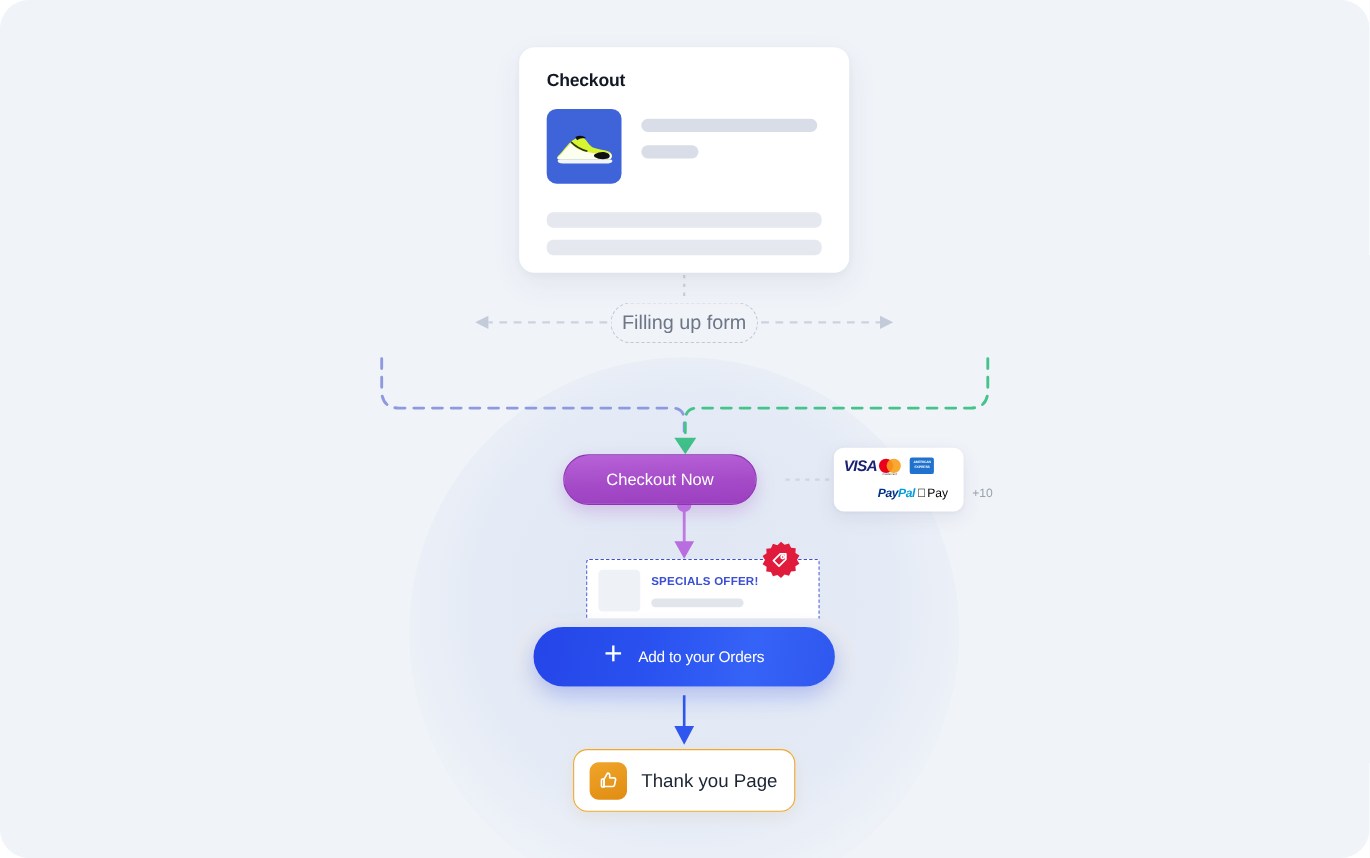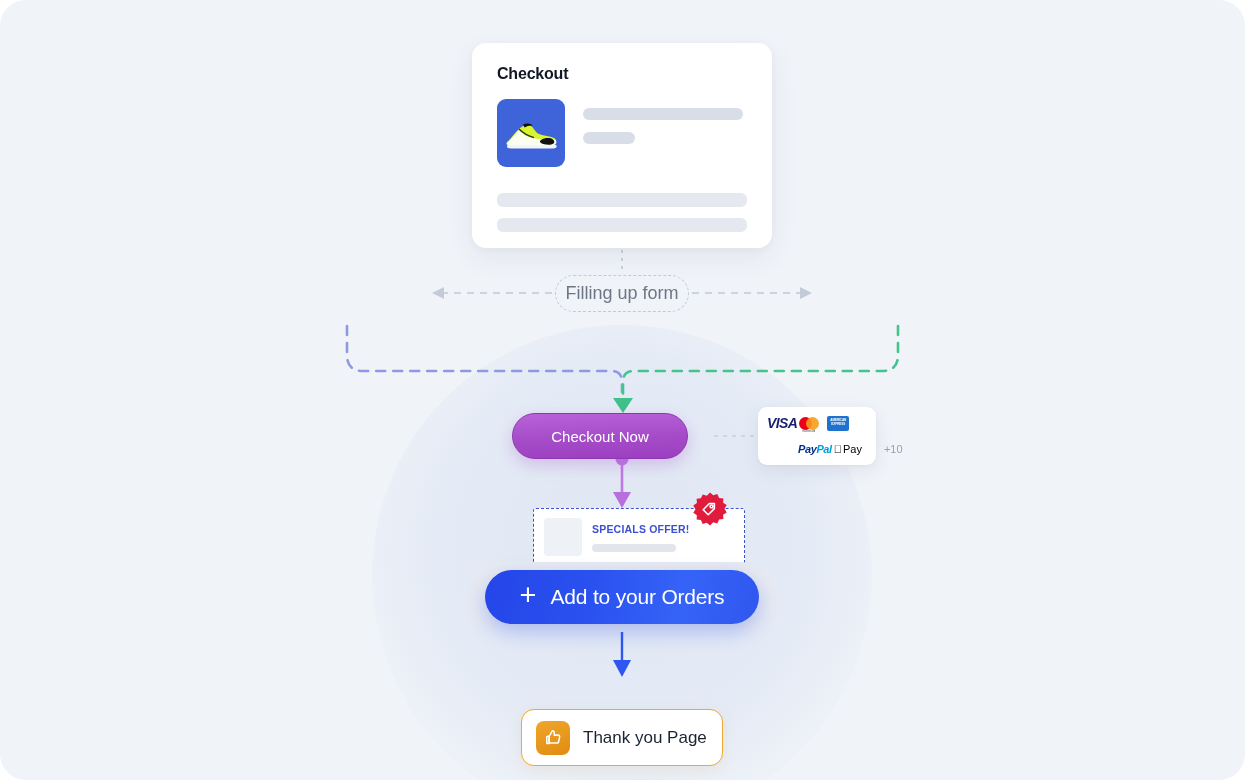--- a/index.html
+++ b/index.html
@@ -169,33 +169,32 @@
   #add-orders {
     position: absolute; left: 485px; top: 570px;
     width: 274px; height: 54px;
     border-radius: 27px;
     background: linear-gradient(100deg, #2545e8 0%, #2a52f0 40%, #3663f7 72%, #2f57ef 100%);
     display: flex; align-items: center; justify-content: center; gap: 14px;
     color: #ffffff;
     box-shadow: 0 8px 20px rgba(40,80,240,0.30);
   }
   #add-orders .plus { font-size: 29px; line-height: 1; font-weight: 300; margin-top: -3px; }
-  #add-orders .txt { font-size: 21px; letter-spacing: -0.2px; }
+  #add-orders .txt { font-size: 14px; letter-spacing: -0.2px; }
 
   
   #thankyou-card {
     position: absolute; left: 521px; top: 681px;
     width: 202px; height: 57px;
     background: #ffffff;
     border: 1.8px solid #f0a92e;
     border-radius: 13px;
     display: flex; align-items: center; gap: 13px;
     padding: 0 14px;
     box-shadow: 0 4px 14px rgba(200,140,30,0.10);
-    margin-top: 28px;
   }
   .ty-icon {
     width: 34px; height: 34px; border-radius: 8px;
     background: linear-gradient(160deg, #f0a52a 0%, #e08c12 100%);
     display: flex; align-items: center; justify-content: center;
     flex: 0 0 auto;
   }
   .ty-label { font-size: 17px; color: #1b2433; }
 
   svg.layer { position: absolute; left: 0; top: 0; width: 1245px; height: 780px; pointer-events: none; }

